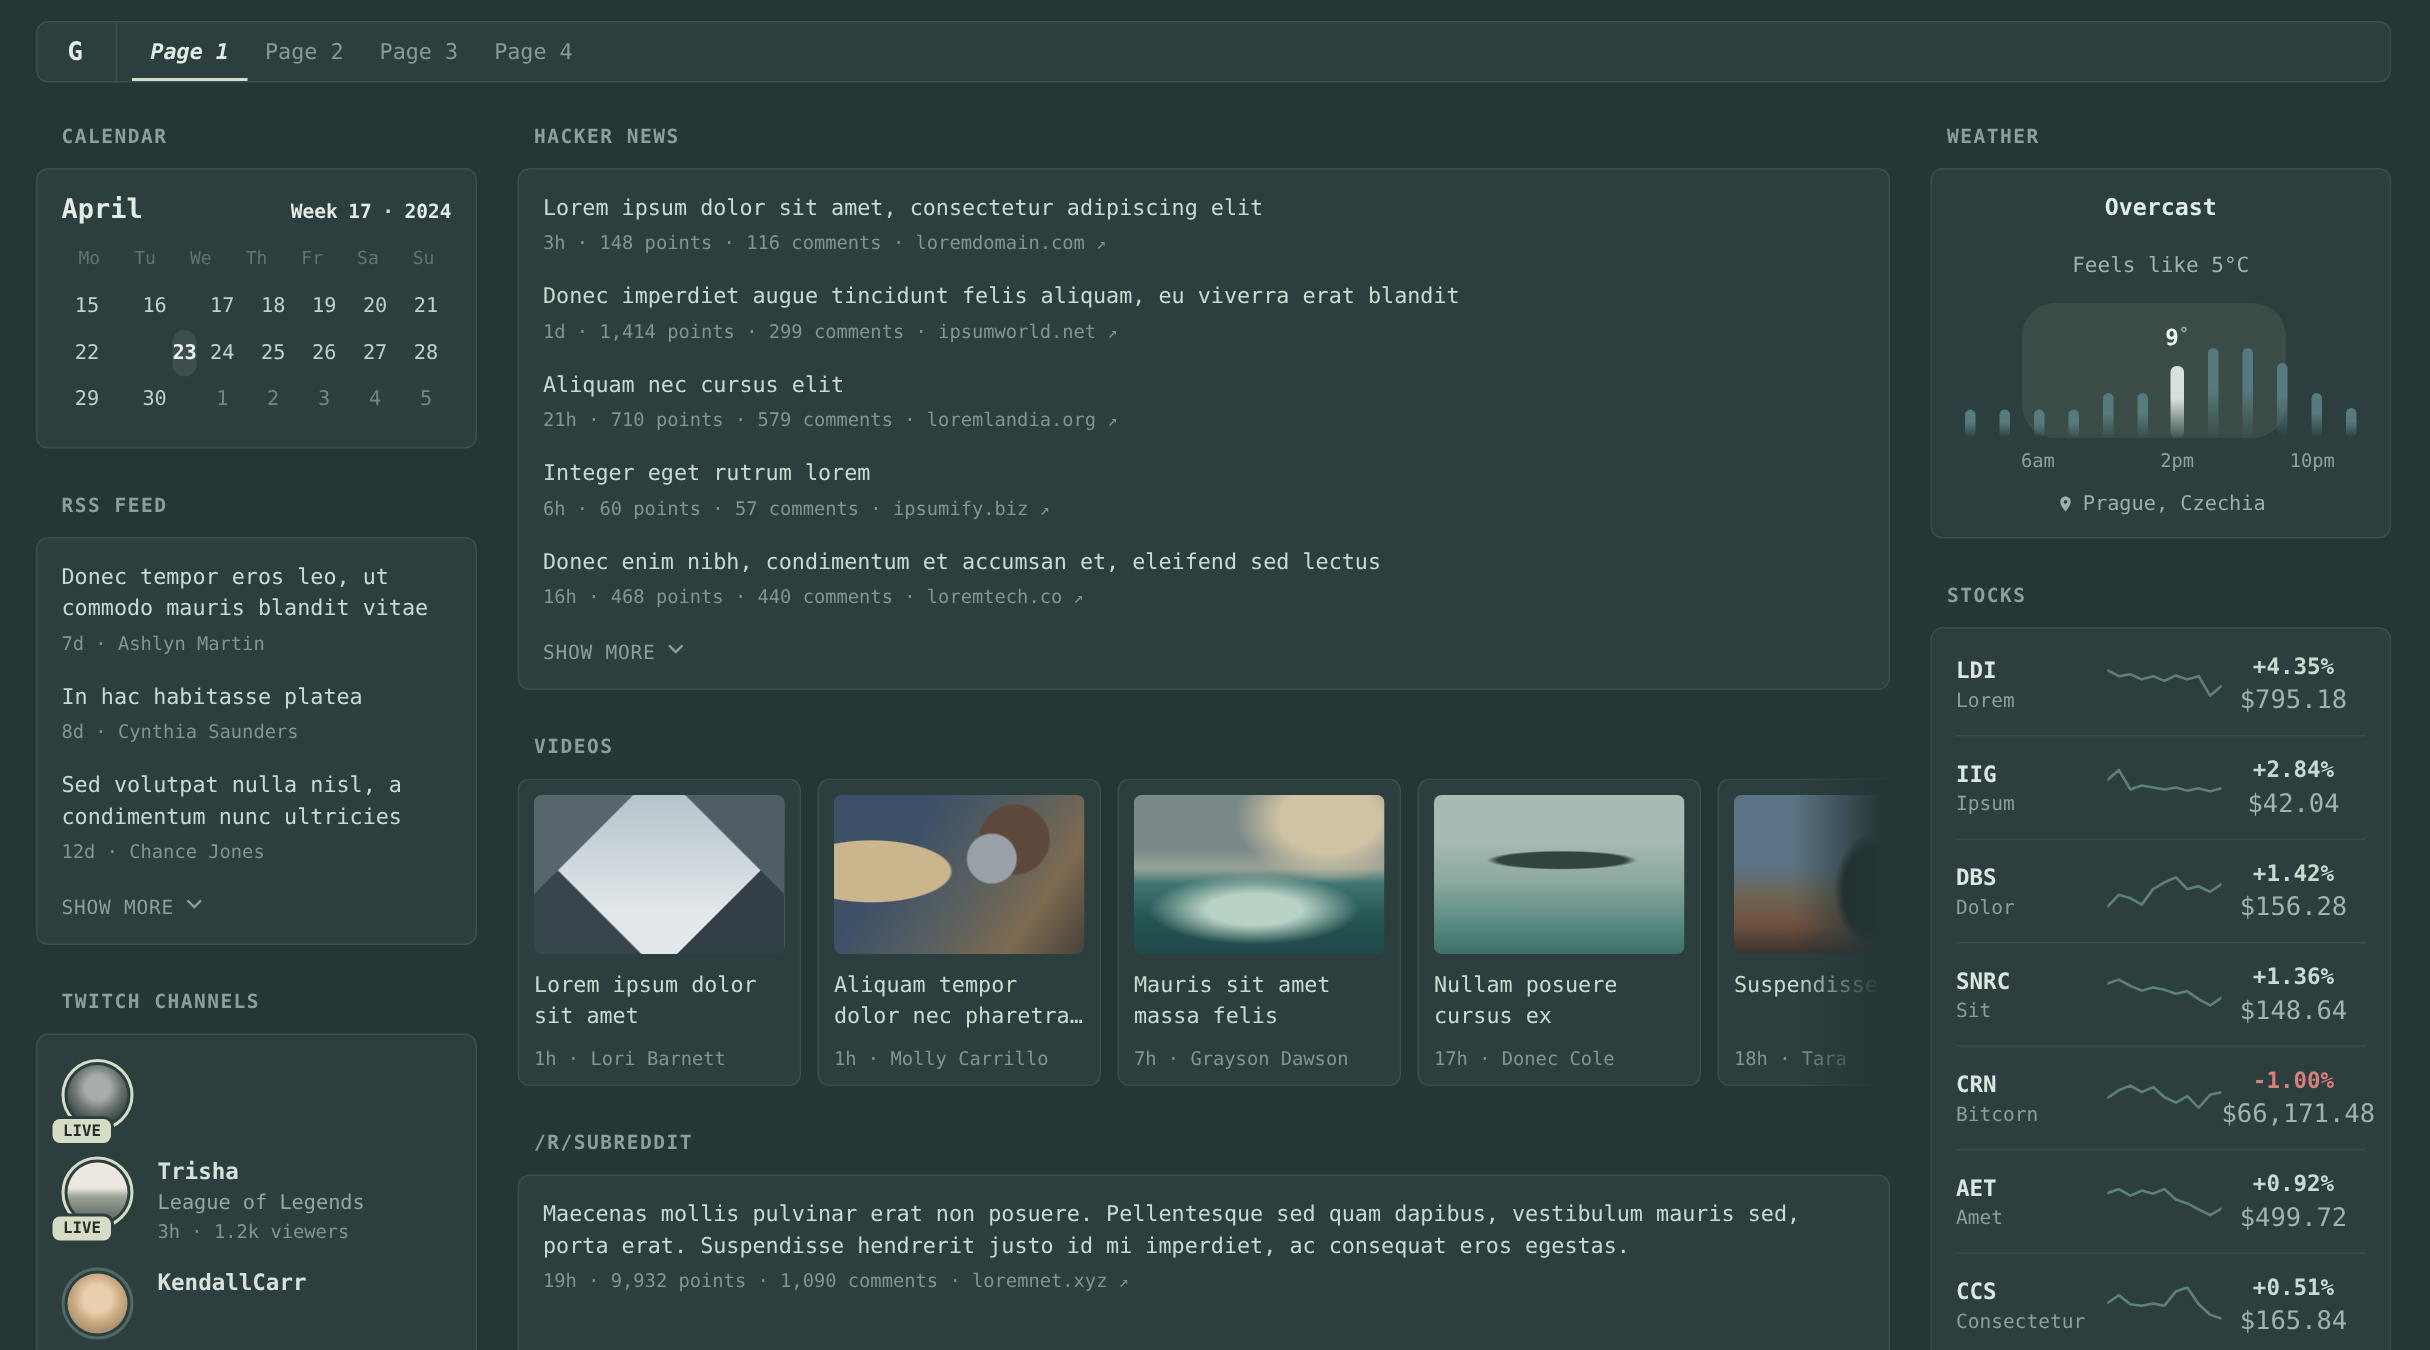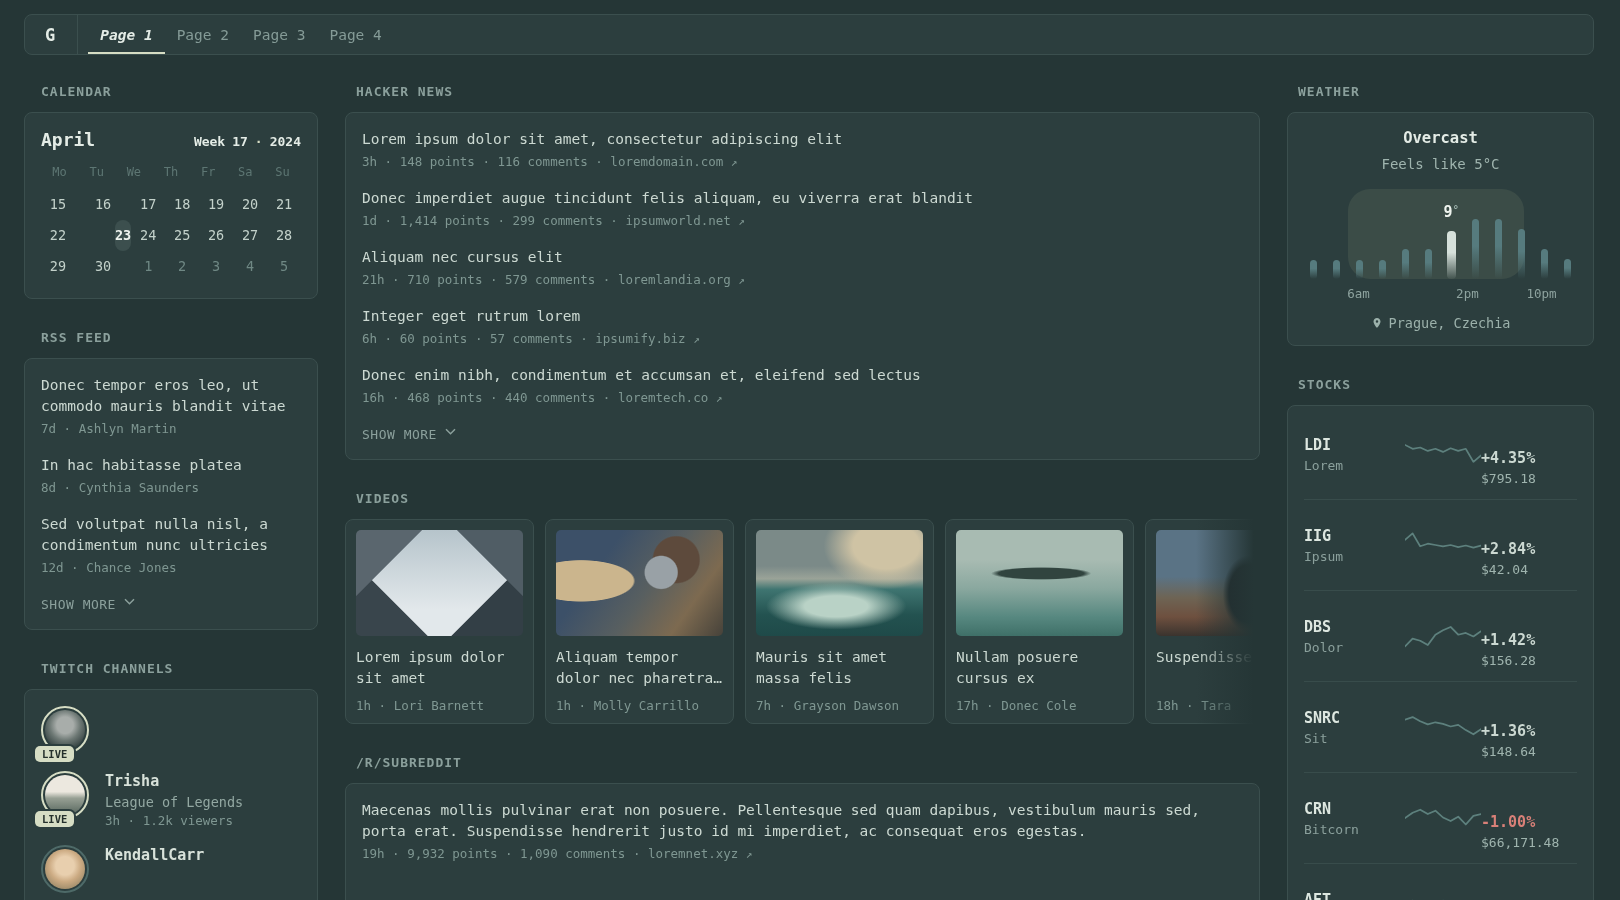--- a/index.html
+++ b/index.html
@@ -102,52 +102,52 @@
   .v-meta{font-size:12.5px;color:var(--muted);margin-top:9px;white-space:nowrap;overflow:hidden;}
   .fade{position:absolute;right:0;top:0;bottom:0;width:64px;
         background:linear-gradient(90deg,rgba(37,54,54,0),#253636 90%);pointer-events:none;}
 
   
   .sub-card{min-height:160px;}
 
   
   .w-card{text-align:center;padding:16px 16px 14px;}
   .w-cond{font-size:15.5px;font-weight:bold;color:var(--bright);}
-  .w-feels{font-size:14px;color:#9fb4ae;margin-top:9px;}
+  .w-feels{font-size:14px;color:#9fb4ae;margin-top:22px;}
   .wchart{position:relative;height:90px;margin-top:17px;display:flex;align-items:flex-end;
           justify-content:space-between;padding:0 6px;}
   .daylight{position:absolute;left:44px;width:176px;top:0;bottom:0;border-radius:22px;
             background:rgba(199,207,156,0.10);}
   .wbar{position:relative;width:7px;border-radius:4px;
         background:linear-gradient(180deg,#567b7e 0 45%,rgba(86,123,126,0));}
   .wbar.hl{width:9px;background:linear-gradient(180deg,#d6e1db 0 45%,rgba(214,225,219,0.05));}
   .wtemp{position:absolute;left:54%;bottom:58px;transform:translateX(-50%);
          font-size:15px;font-weight:bold;color:#eef3ee;}
   .wtemp i{font-style:normal;font-size:11px;color:#9fb4ae;vertical-align:top;}
   .whours{position:relative;height:17px;margin-top:7px;font-size:12.5px;color:#8ea39f;}
   .whours span{position:absolute;transform:translateX(-50%);}
-  .wh0{left:20%;} .wh1{left:54%;margin-left:16px;} .wh2{left:87%;}
+  .wh0{left:20%;} .wh1{left:54%;} .wh2{left:87%;}
   .wloc{display:flex;align-items:center;justify-content:center;gap:6px;margin-top:12px;
         font-size:13.5px;color:#9cb1ab;}
   .wloc svg{fill:#9cb1ab;}
 
   
   .stocks-card{padding:3px 16px;}
   .stk-row{display:flex;align-items:center;padding:13px 0;cursor:pointer;
            border-top:1px solid rgba(122,150,146,0.16);}
   .stk-row:first-child{border-top:none;}
   .stk-left{flex:1;min-width:0;}
   .stk-ticker{font-size:15px;font-weight:bold;color:#dde7e0;line-height:19px;}
   .stk-name{font-size:13px;color:var(--muted2);margin-top:3px;}
   .spark{width:76px;height:30px;flex:none;}
   .spark polyline{fill:none;stroke:var(--spark);stroke-width:1.7;stroke-linejoin:round;stroke-linecap:round;}
-  .stk-right{width:96px;flex:none;text-align:left;margin-top:27px;}
+  .stk-right{width:96px;flex:none;text-align:center;}
   .stk-change{font-size:15px;font-weight:600;color:#ccd9d2;line-height:19px;}
   .stk-change.neg{color:var(--red);}
-  .stk-price{font-size:13px;color:#9fb4ae;margin-top:3px;white-space:nowrap;}
+  .stk-price{font-size:17px;color:#9fb4ae;margin-top:3px;white-space:nowrap;}
 </style>
 </head>
 <body>
 
 <div class="app">
 
   <nav class="nav">
     <div class="logo">G</div>
     <div class="nav-divider"></div>
     <div class="tabs">

